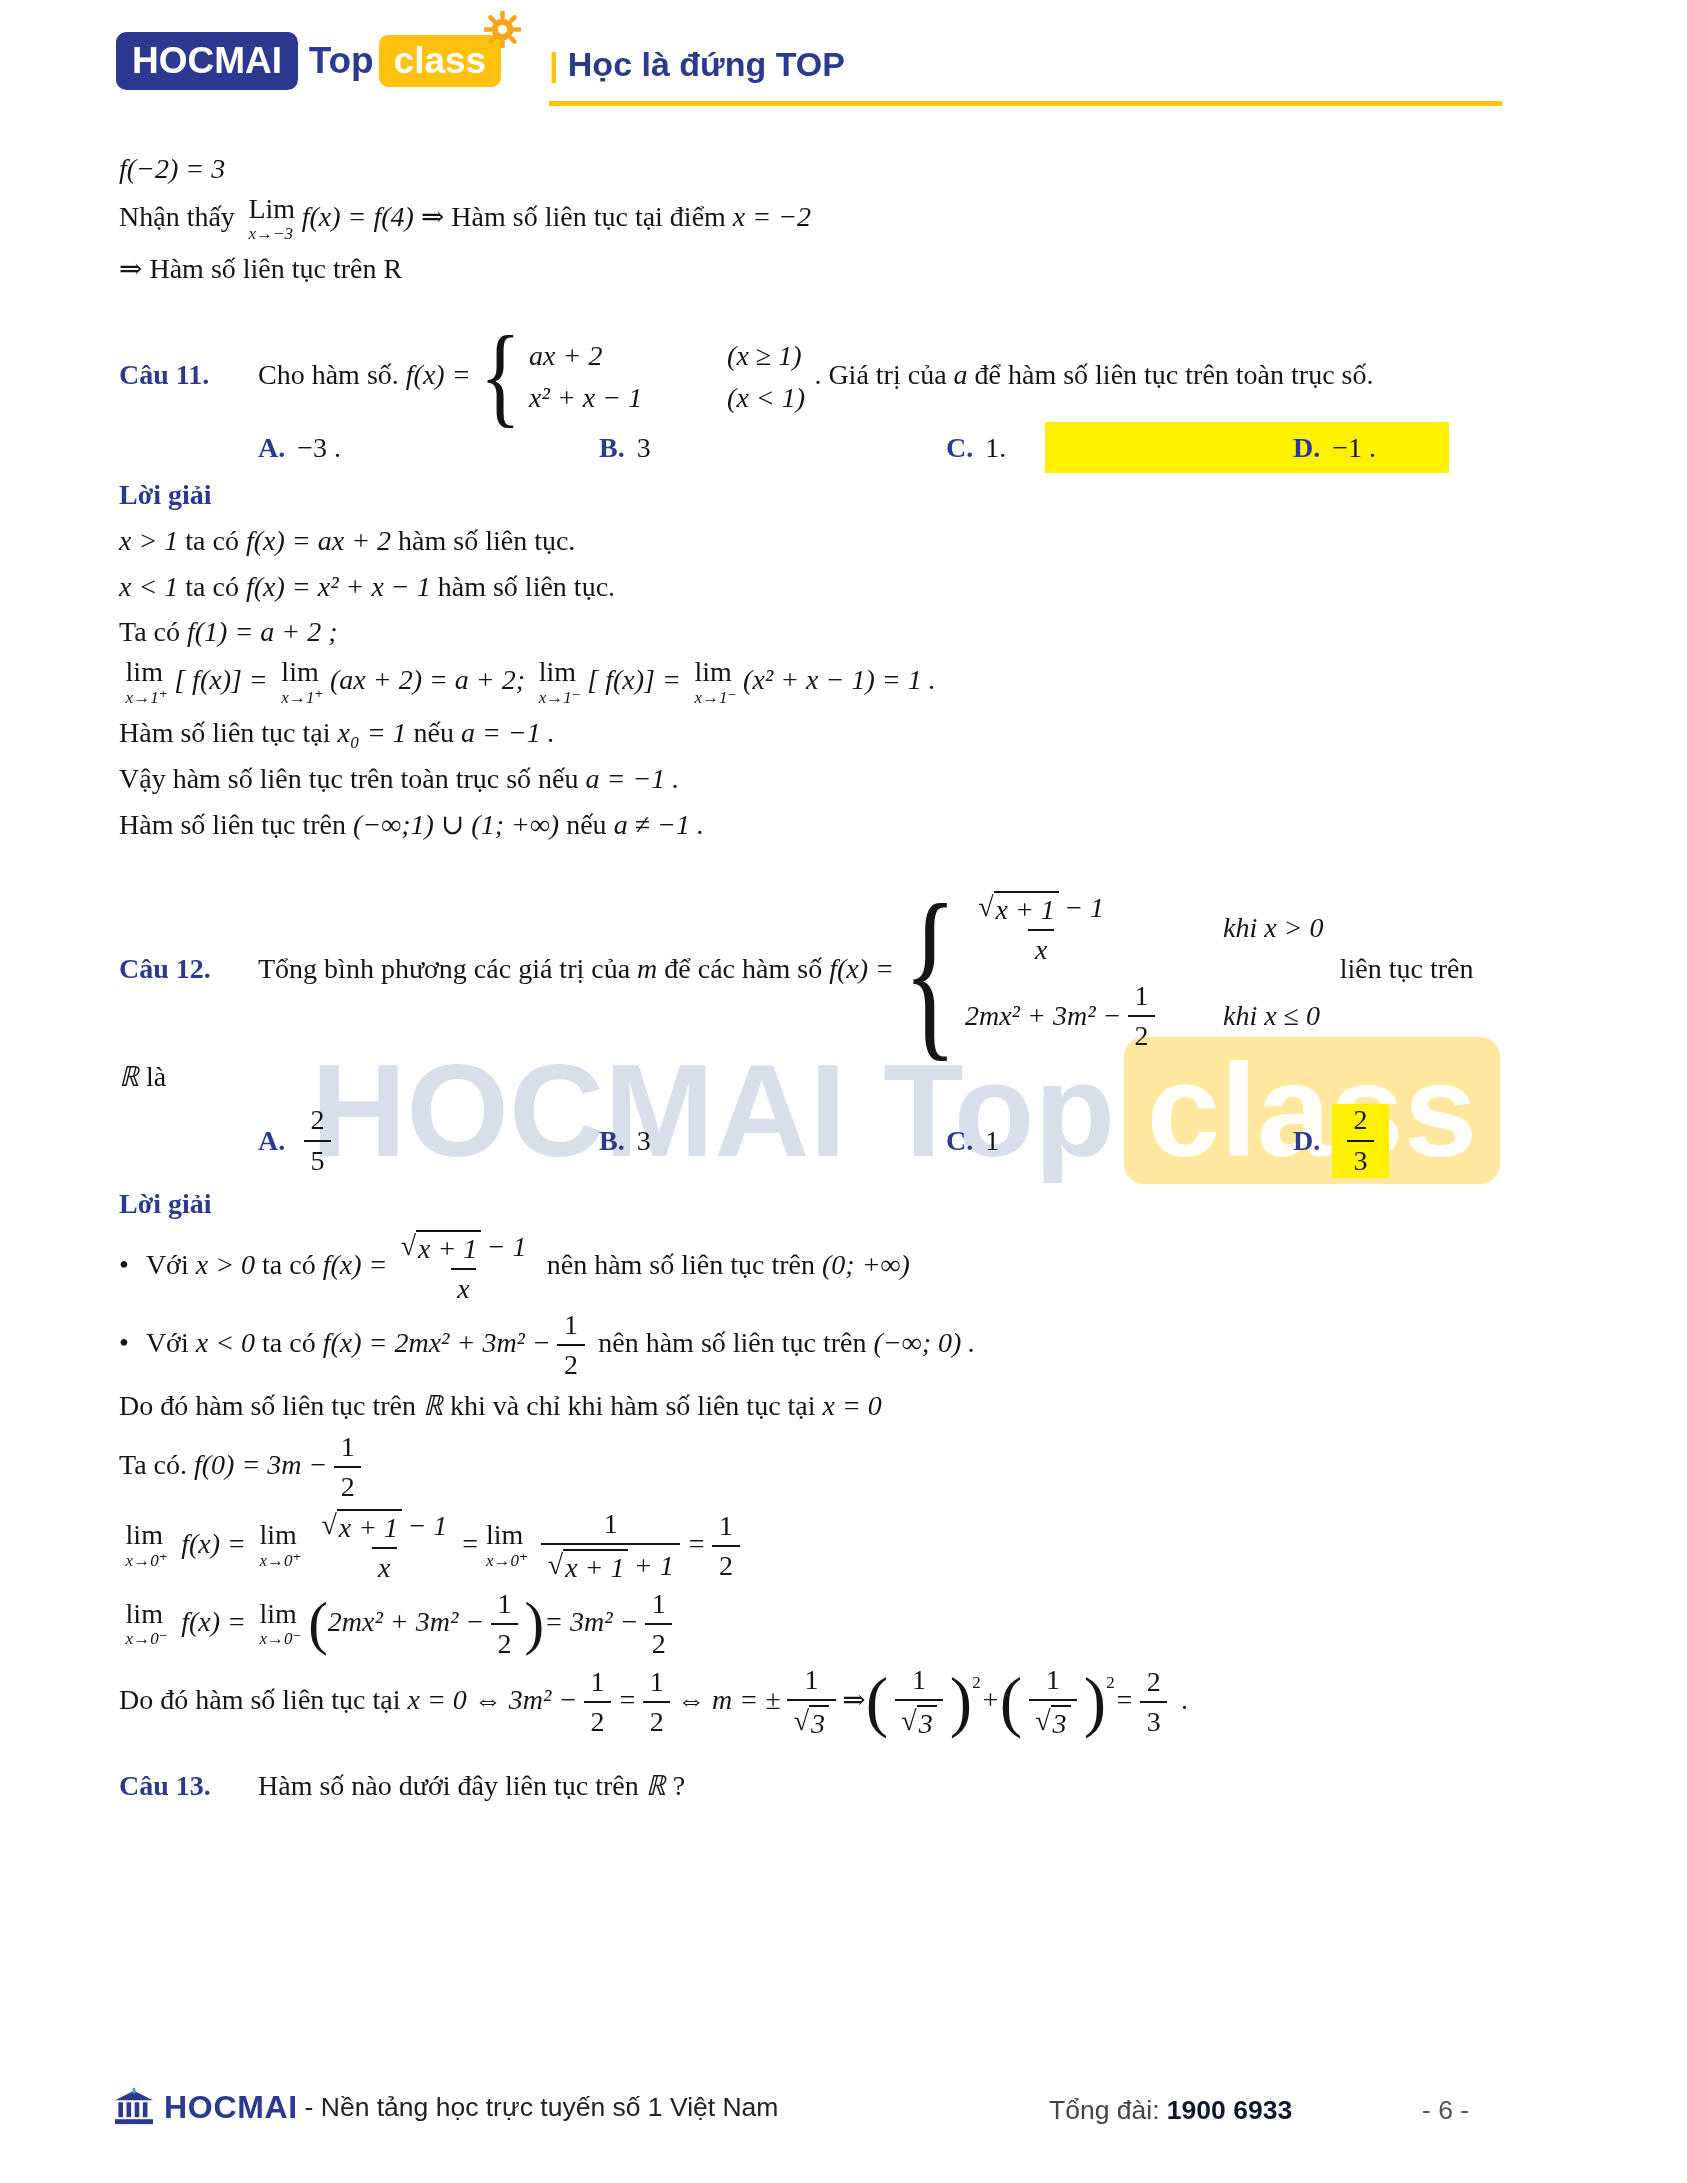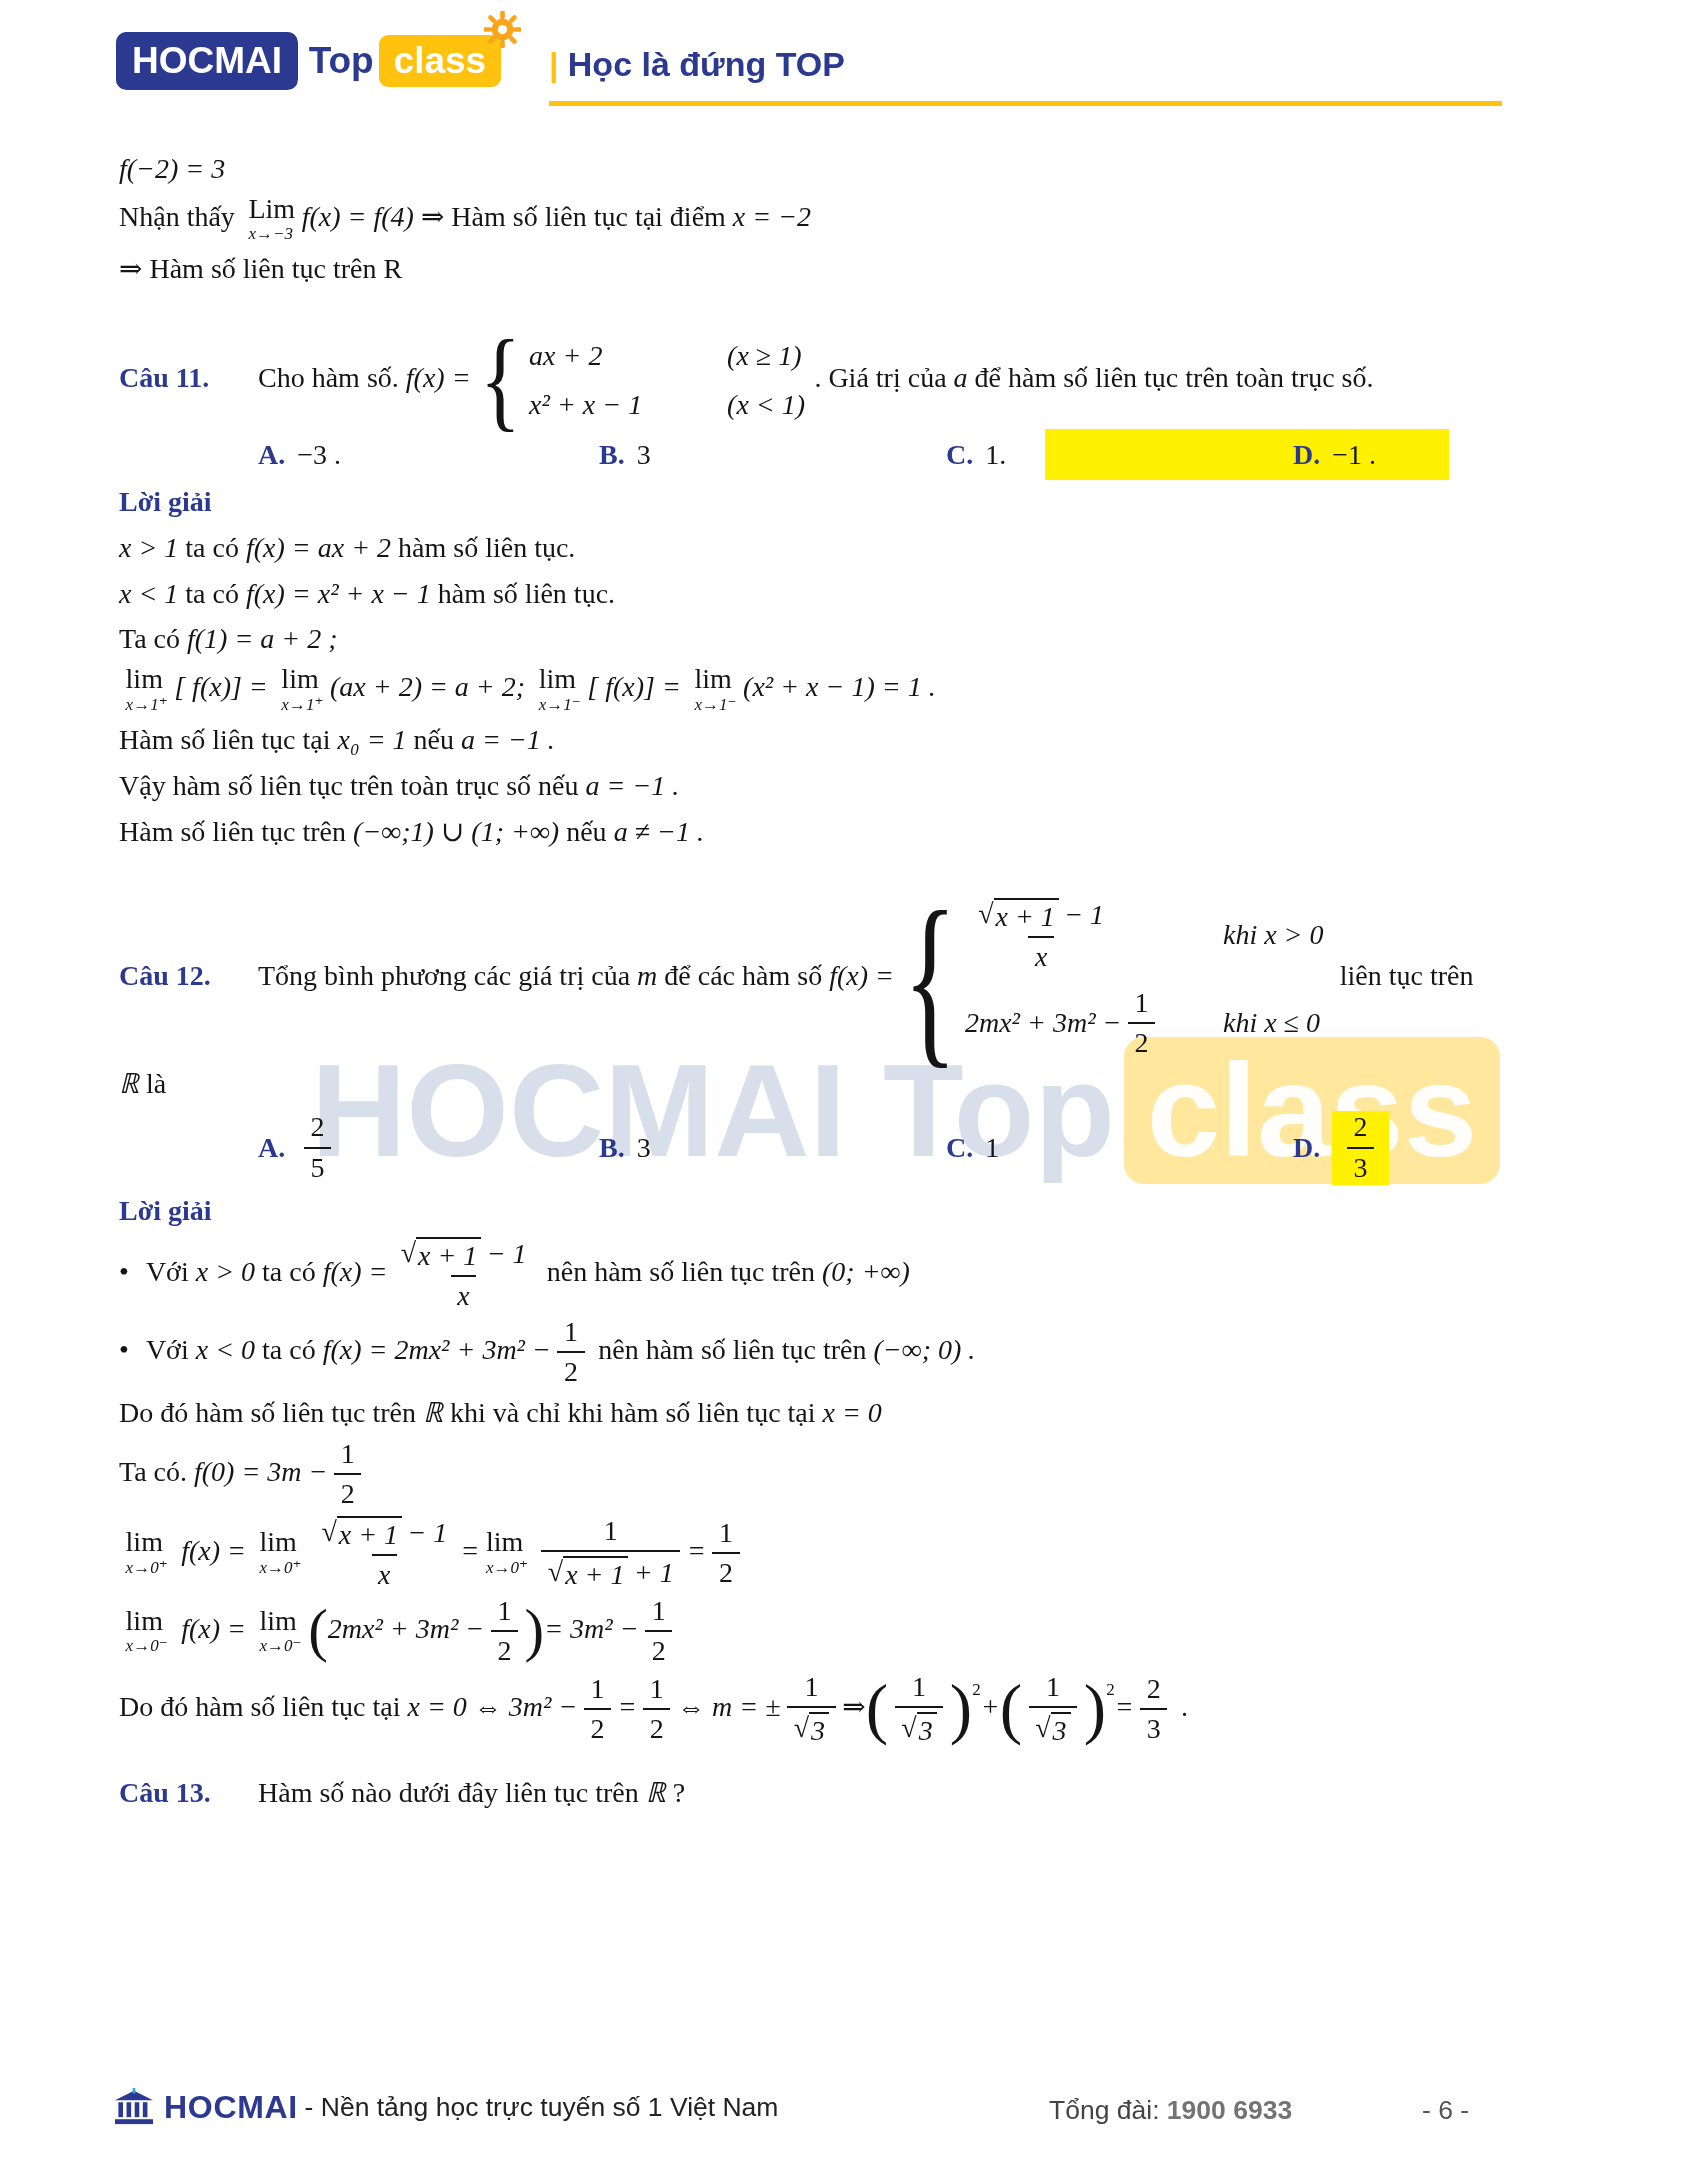--- a/index.html
+++ b/index.html
@@ -54,21 +54,21 @@
   .sqrt{display:inline-flex;align-items:flex-start;white-space:nowrap}
   .sqrt .sg{font-style:normal;line-height:1;transform:translateY(2px)}
   .sqrt .arg{border-top:2px solid #151515;padding:2px 4px 0 2px;line-height:1.1}
 
   
   .cases{display:inline-flex;align-items:center;vertical-align:middle;margin:0 9.3px}
   .cases .brace{display:inline-block;font-weight:400;line-height:0.9;margin-right:8px;font-style:normal}
   .cases .rows{display:flex;flex-direction:column}
   .cases .crow{display:flex;align-items:center}
   .cases-q11 .brace{font-size:86px;transform:scaleY(1.3)}
-  .cases-q11 .rows{gap:8px}
+  .cases-q11 .rows{gap:1px}
   .cases-q11 .expr{min-width:198px}
   .cases-q12 .brace{font-size:112px;transform:scaleY(1.7)}
   .cases-q12 .rows{gap:14.6px}
   .cases-q12 .expr{min-width:258px;display:flex;align-items:center}
 
   
   .bigp{font-size:2.1em;vertical-align:middle;line-height:0;font-style:normal}
   .bigp2{font-size:2.4em;vertical-align:middle;line-height:0;font-style:normal}
   .psup{font-size:17px;vertical-align:1.25em;font-style:normal}
 
@@ -82,21 +82,21 @@
 
   .bullet{margin-right:10.6px}
 
   
   .footer{position:absolute;left:0;right:0;bottom:36px;height:63px;z-index:2}
   .f-left{position:absolute;left:112px;top:4px;display:flex;align-items:center}
   .f-icon{line-height:0}
   .f-logo-text{color:#2B3990;font-weight:800;font-size:32px;margin-left:8px;letter-spacing:0.7px}
   .f-tag{font-size:26.5px;color:#222;margin-left:6.6px}
   .f-hotline{position:absolute;left:1049px;top:10.6px;font-size:26.5px;color:#444}
-  .hl-num{font-weight:bold;color:#737373}
+  .hl-num{font-weight:bold;color:#0f172a}
   .f-page{position:absolute;left:1422px;top:10.6px;font-size:26.5px;color:#555}
 </style>
 </head>
 <body>
 
 <header class="header">
   <div class="logo">
     <span class="lg-hocmai">HOCMAI</span>
     <span class="lg-top">Top</span>
     <span class="lg-class">class</span>

